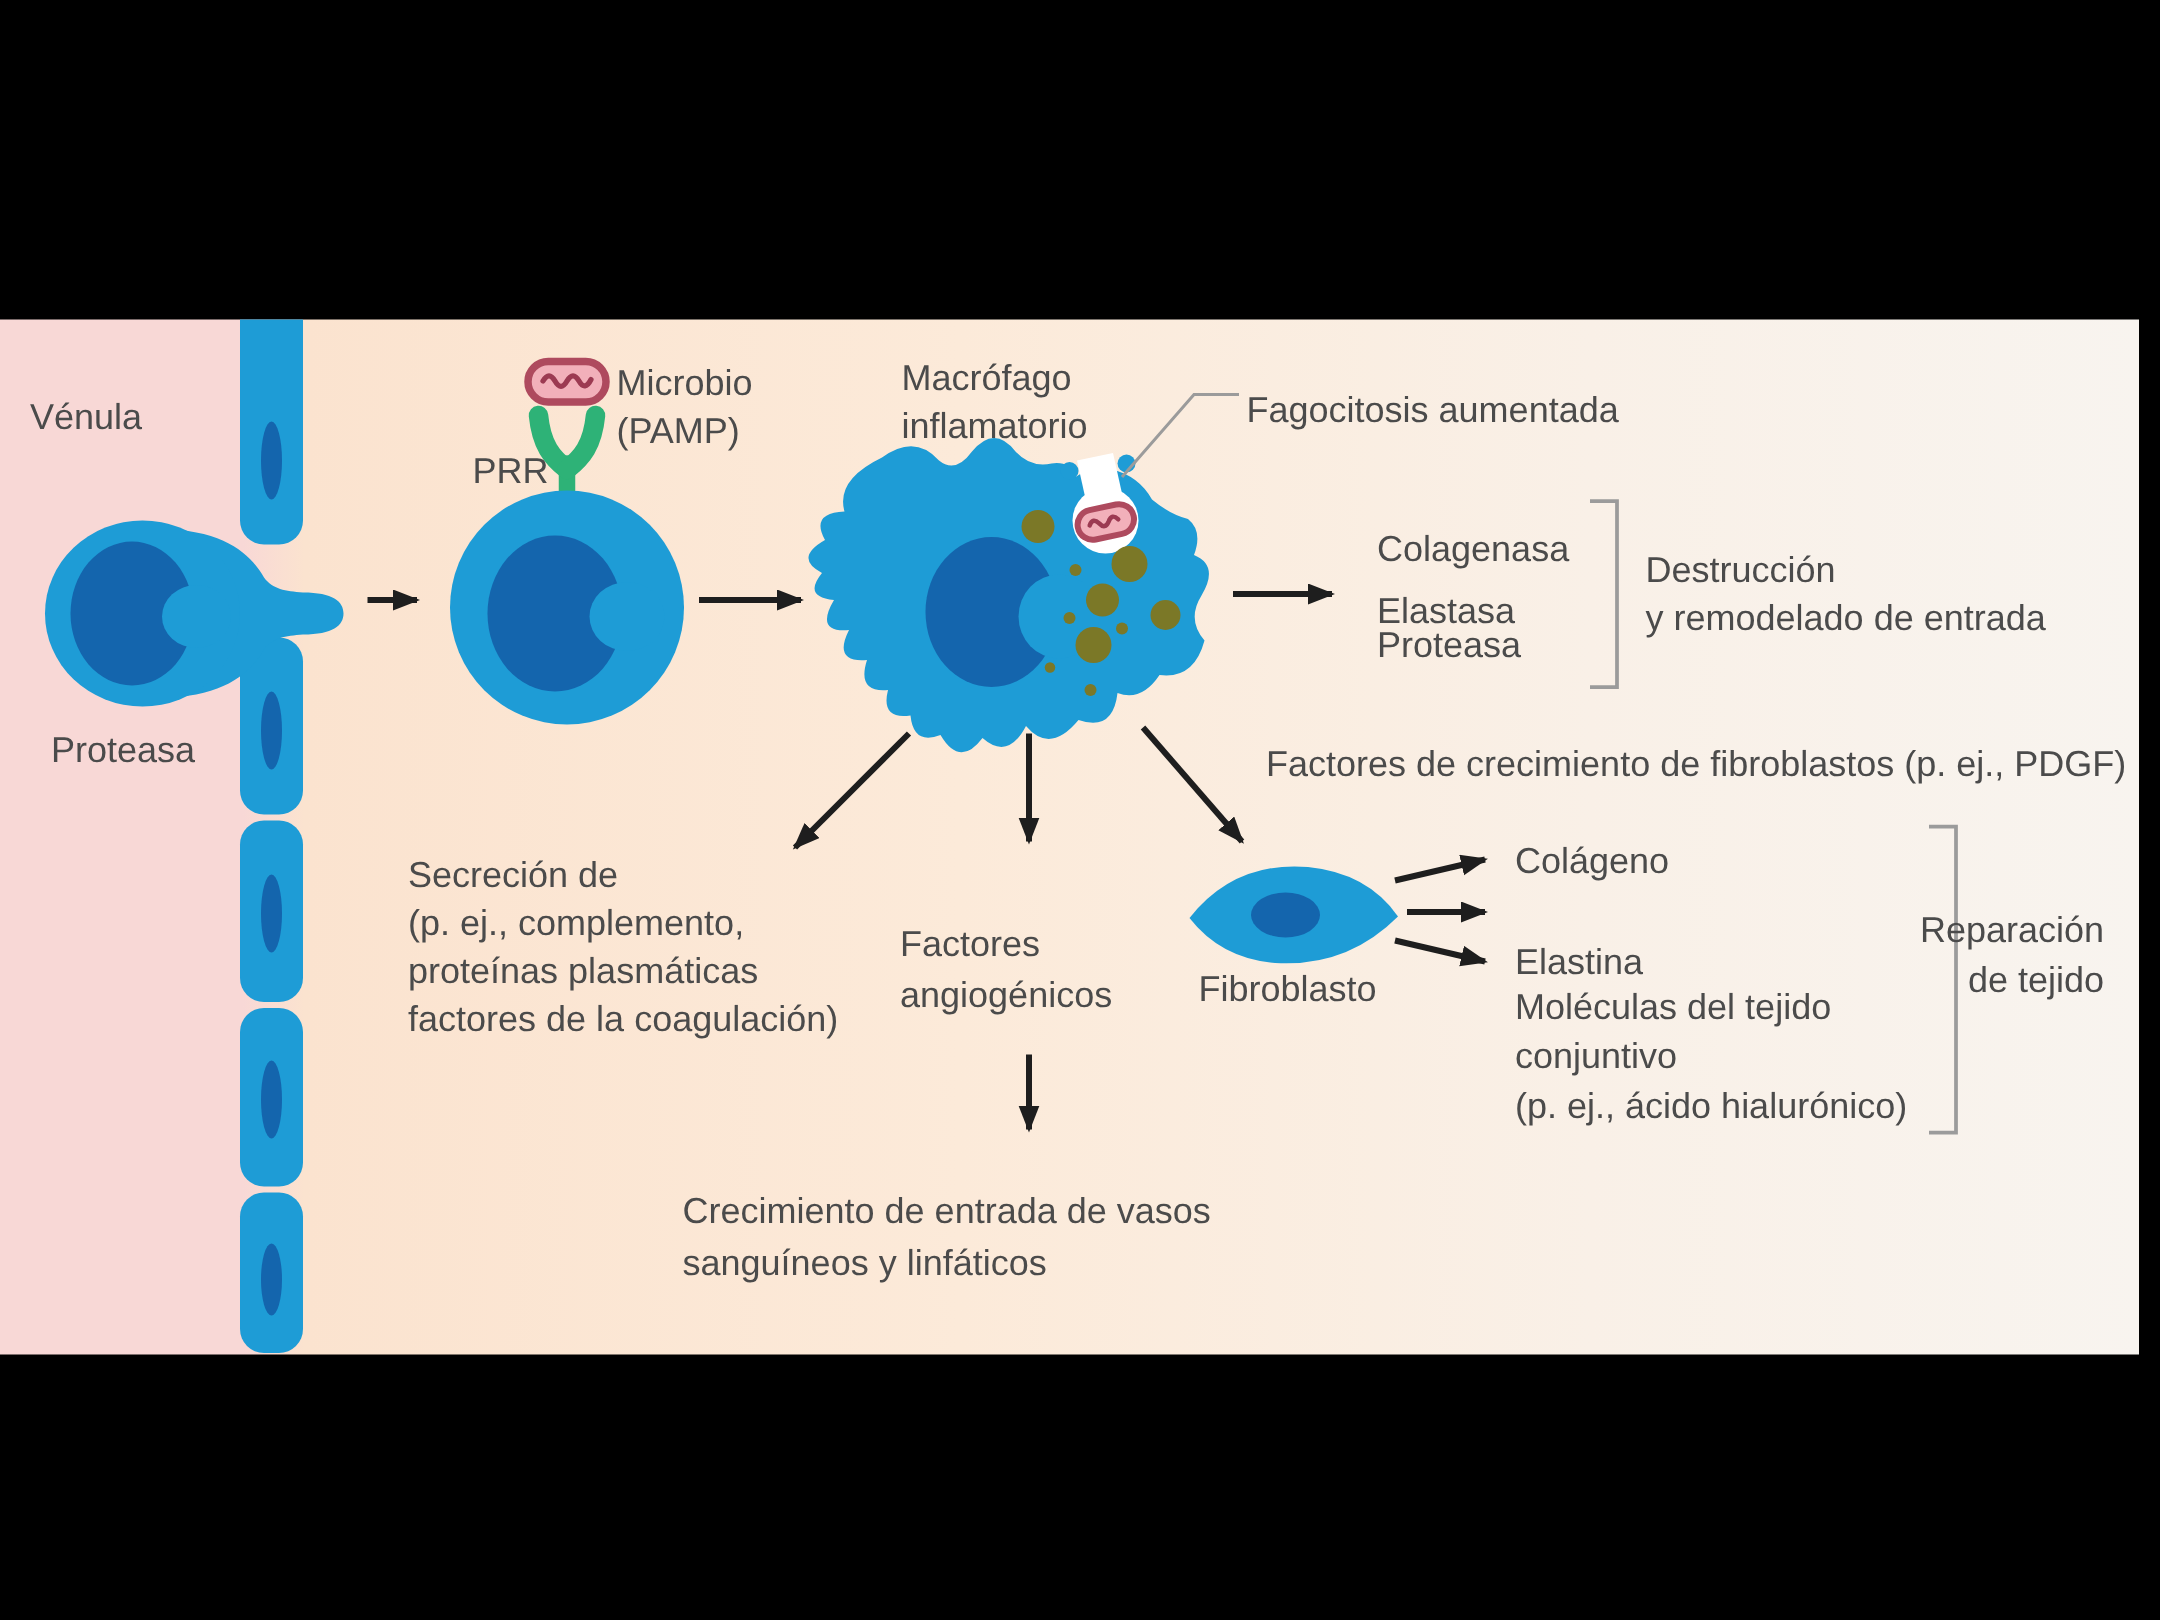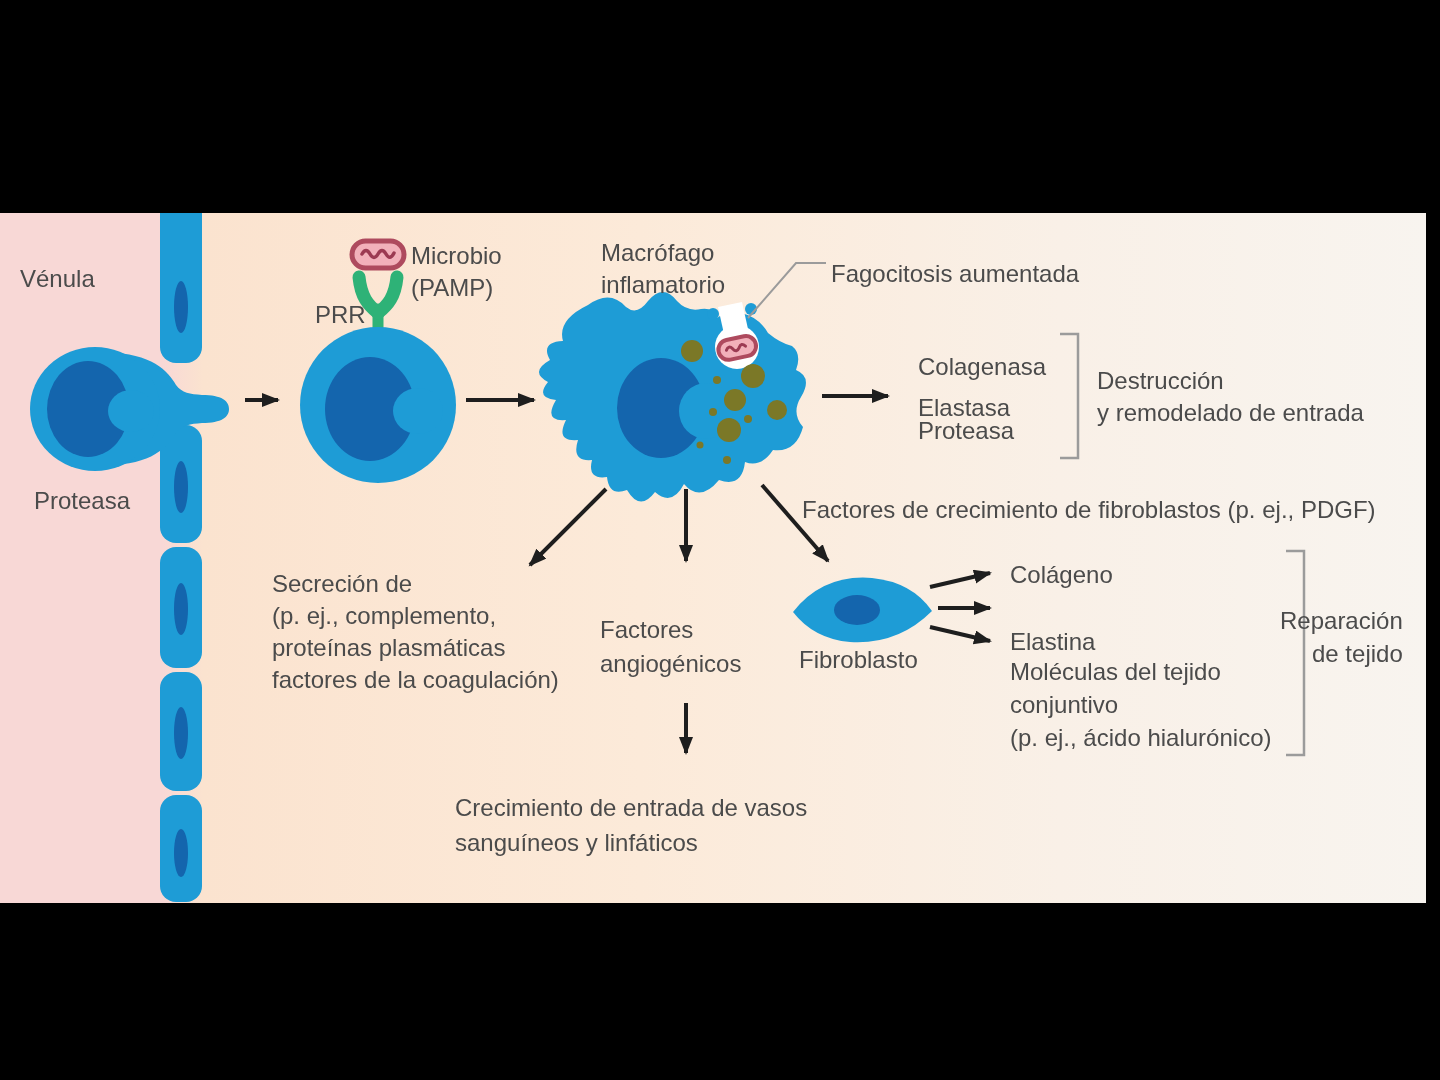--- a/index.html
+++ b/index.html
@@ -140,21 +140,21 @@
 
     <div class="lbl" style="left:918px;top:138px;">Colagenasa</div>
     <div class="lbl" style="left:918px;top:179px;">Elastasa</div>
     <div class="lbl" style="left:918px;top:202px;">Proteasa</div>
 
     <div class="lbl" style="left:1097px;top:152px;">
       <div>Destrucción</div>
       <div>y remodelado de entrada</div>
     </div>
 
-    <div class="lbl" style="left:802px;top:281px;">Factores de crecimiento de fibroblastos (p. ej., PDGF)</div>
+    <div class="lbl" style="left:844px;top:281px;">Factores de crecimiento de fibroblastos (p. ej., PDGF)</div>
 
     <div class="lbl" style="left:272px;top:355px;">
       <div>Secreción de</div>
       <div>(p. ej., complemento,</div>
       <div>proteínas plasmáticas</div>
       <div>factores de la coagulación)</div>
     </div>
 
     <div class="lbl center" style="left:600px;top:400px;width:170px;line-height:34px;">
       <div>Factores</div>

